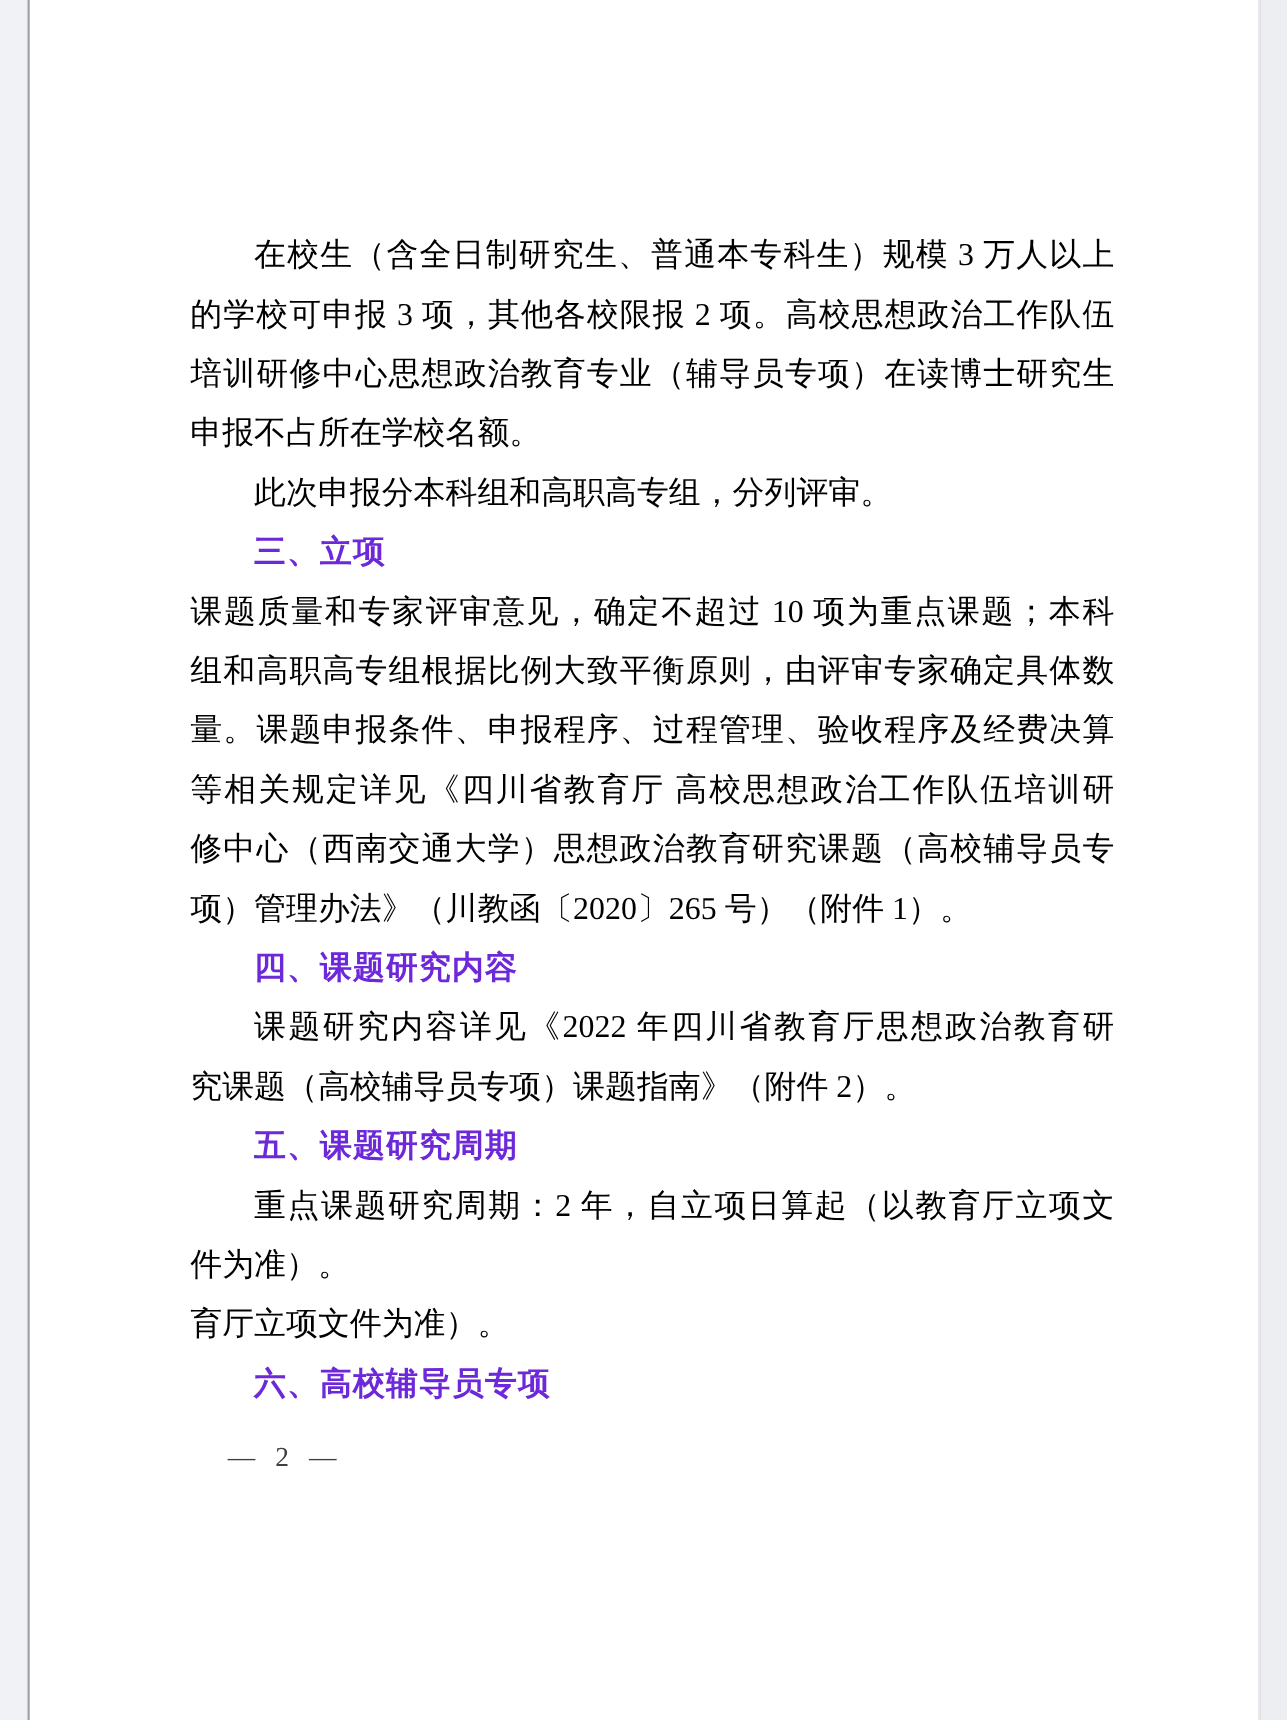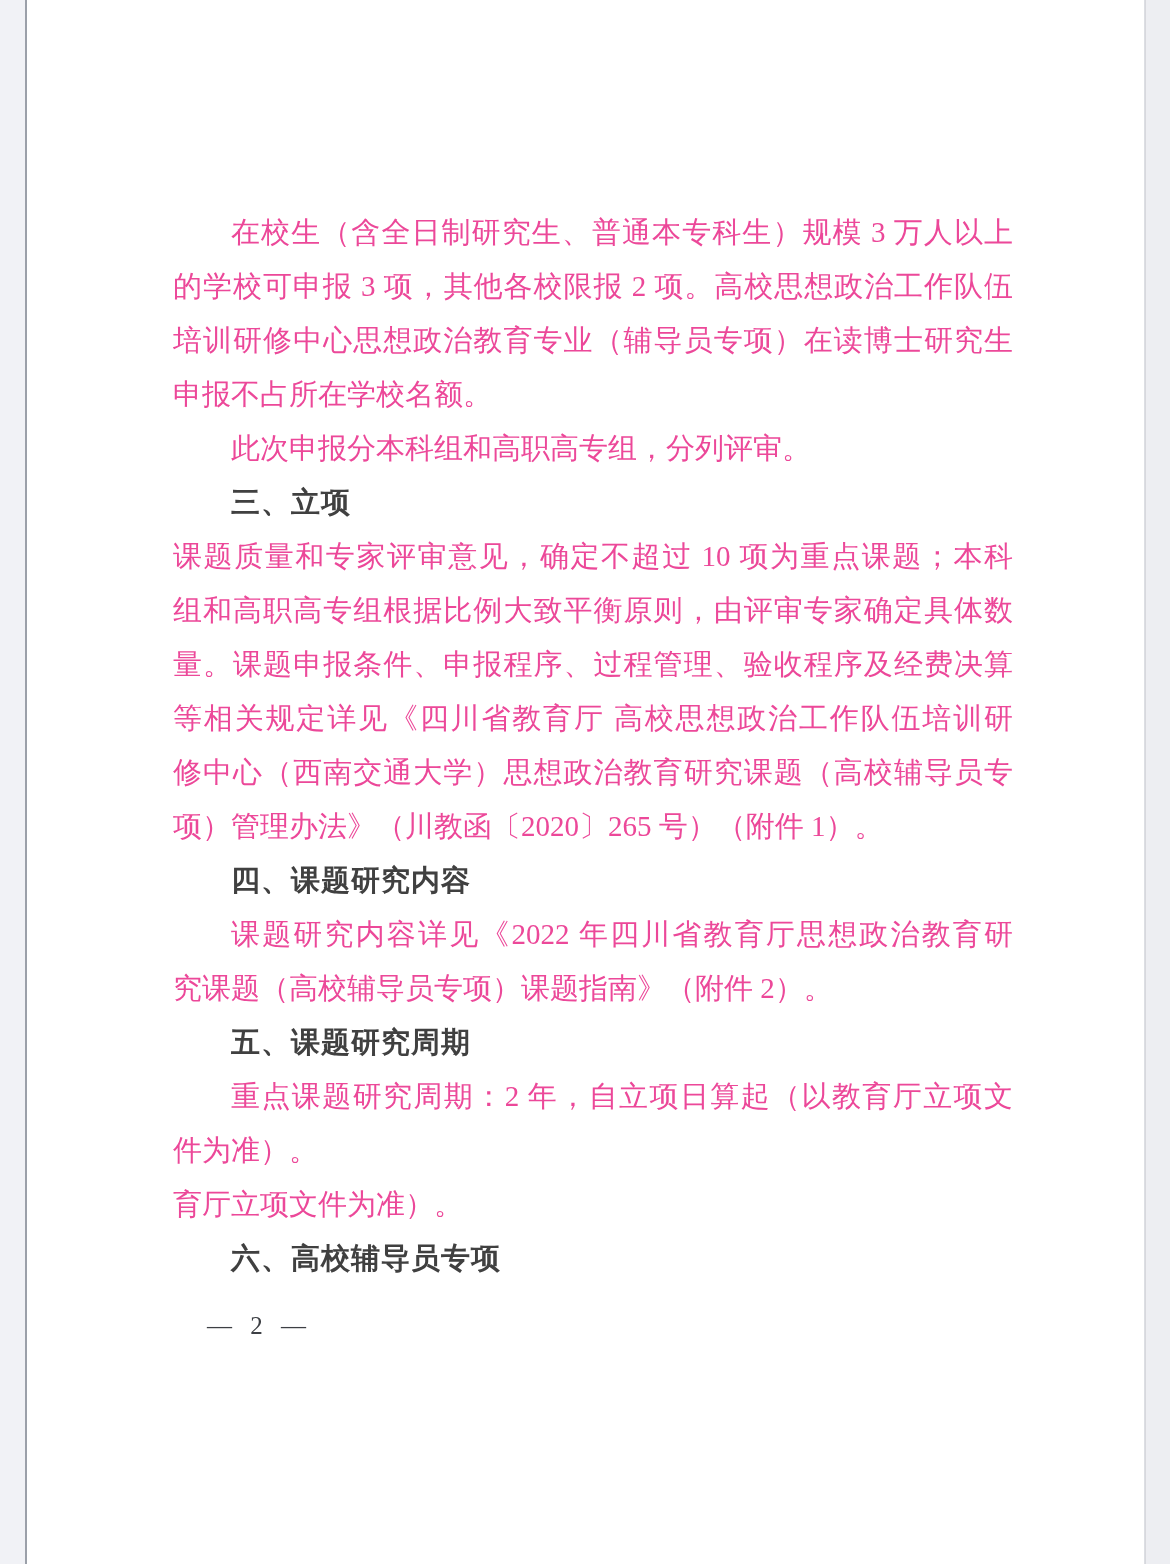--- a/index.html
+++ b/index.html
@@ -39,32 +39,32 @@
     background: #edeef2;
     border-left: 1px solid #d7d8dd;
   }
   .doc-body {
     padding: 205px 131px 0 146px;
   }
   .line {
     height: 54px;
     line-height: 54px;
     font-size: 29px;
-    color: #ec4899;
+    color: #000000;
     text-align: justify;
     text-align-last: justify;
     overflow: hidden;
     white-space: normal;
   }
   .line.first { text-indent: 2em; }
   .line.last  { text-align-last: left; }
   .heading .line {
     font-family: Liberation Sans, sans-serif;
     font-weight: 700;
-    color: #404040;
+    color: #6d28d9;
     text-align-last: left;
     letter-spacing: 1px;
   }
   .pagenum {
     margin: 14px 0 0 180px;
     height: 54px;
     line-height: 54px;
     font-size: 25px;
     color: #3d3f44;
     letter-spacing: 6px;

